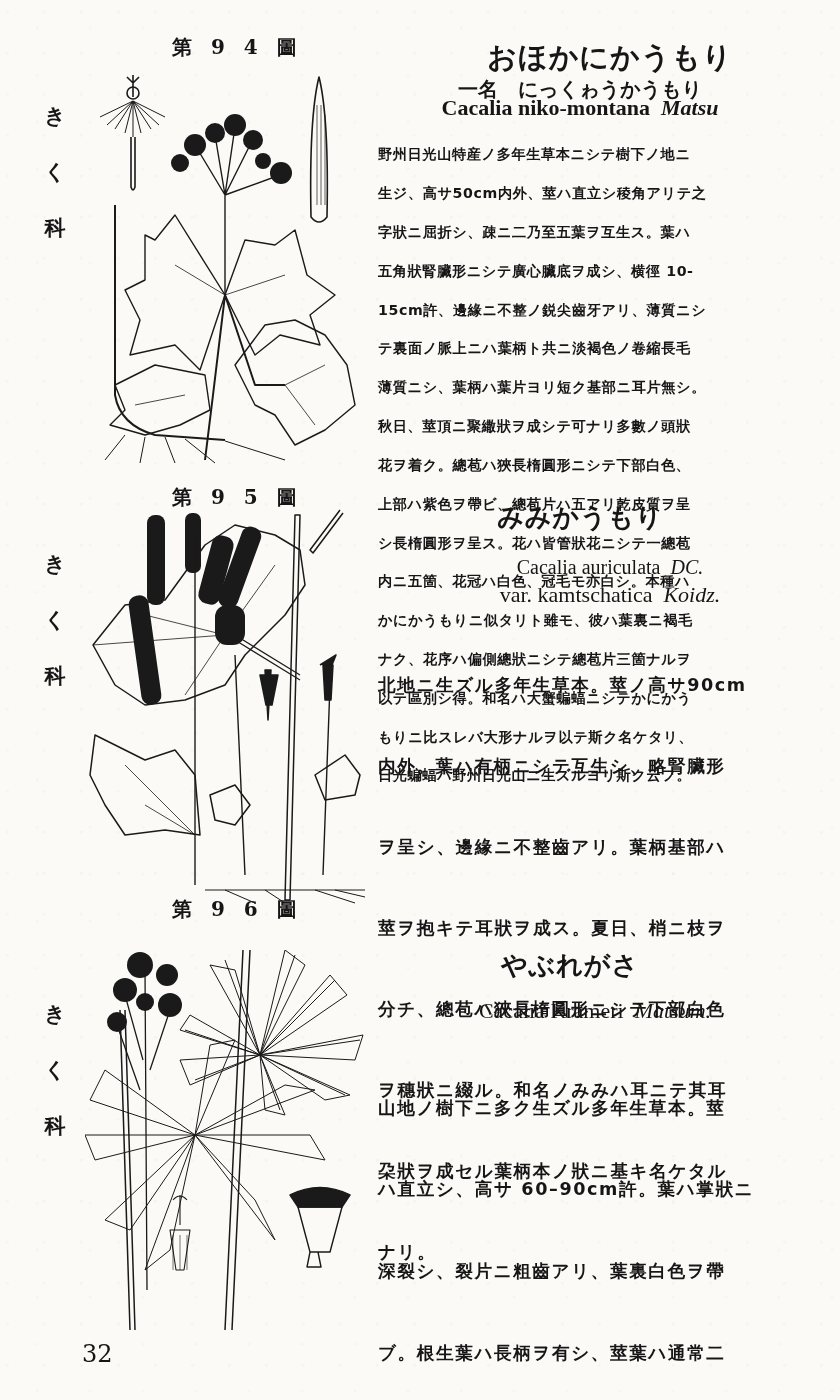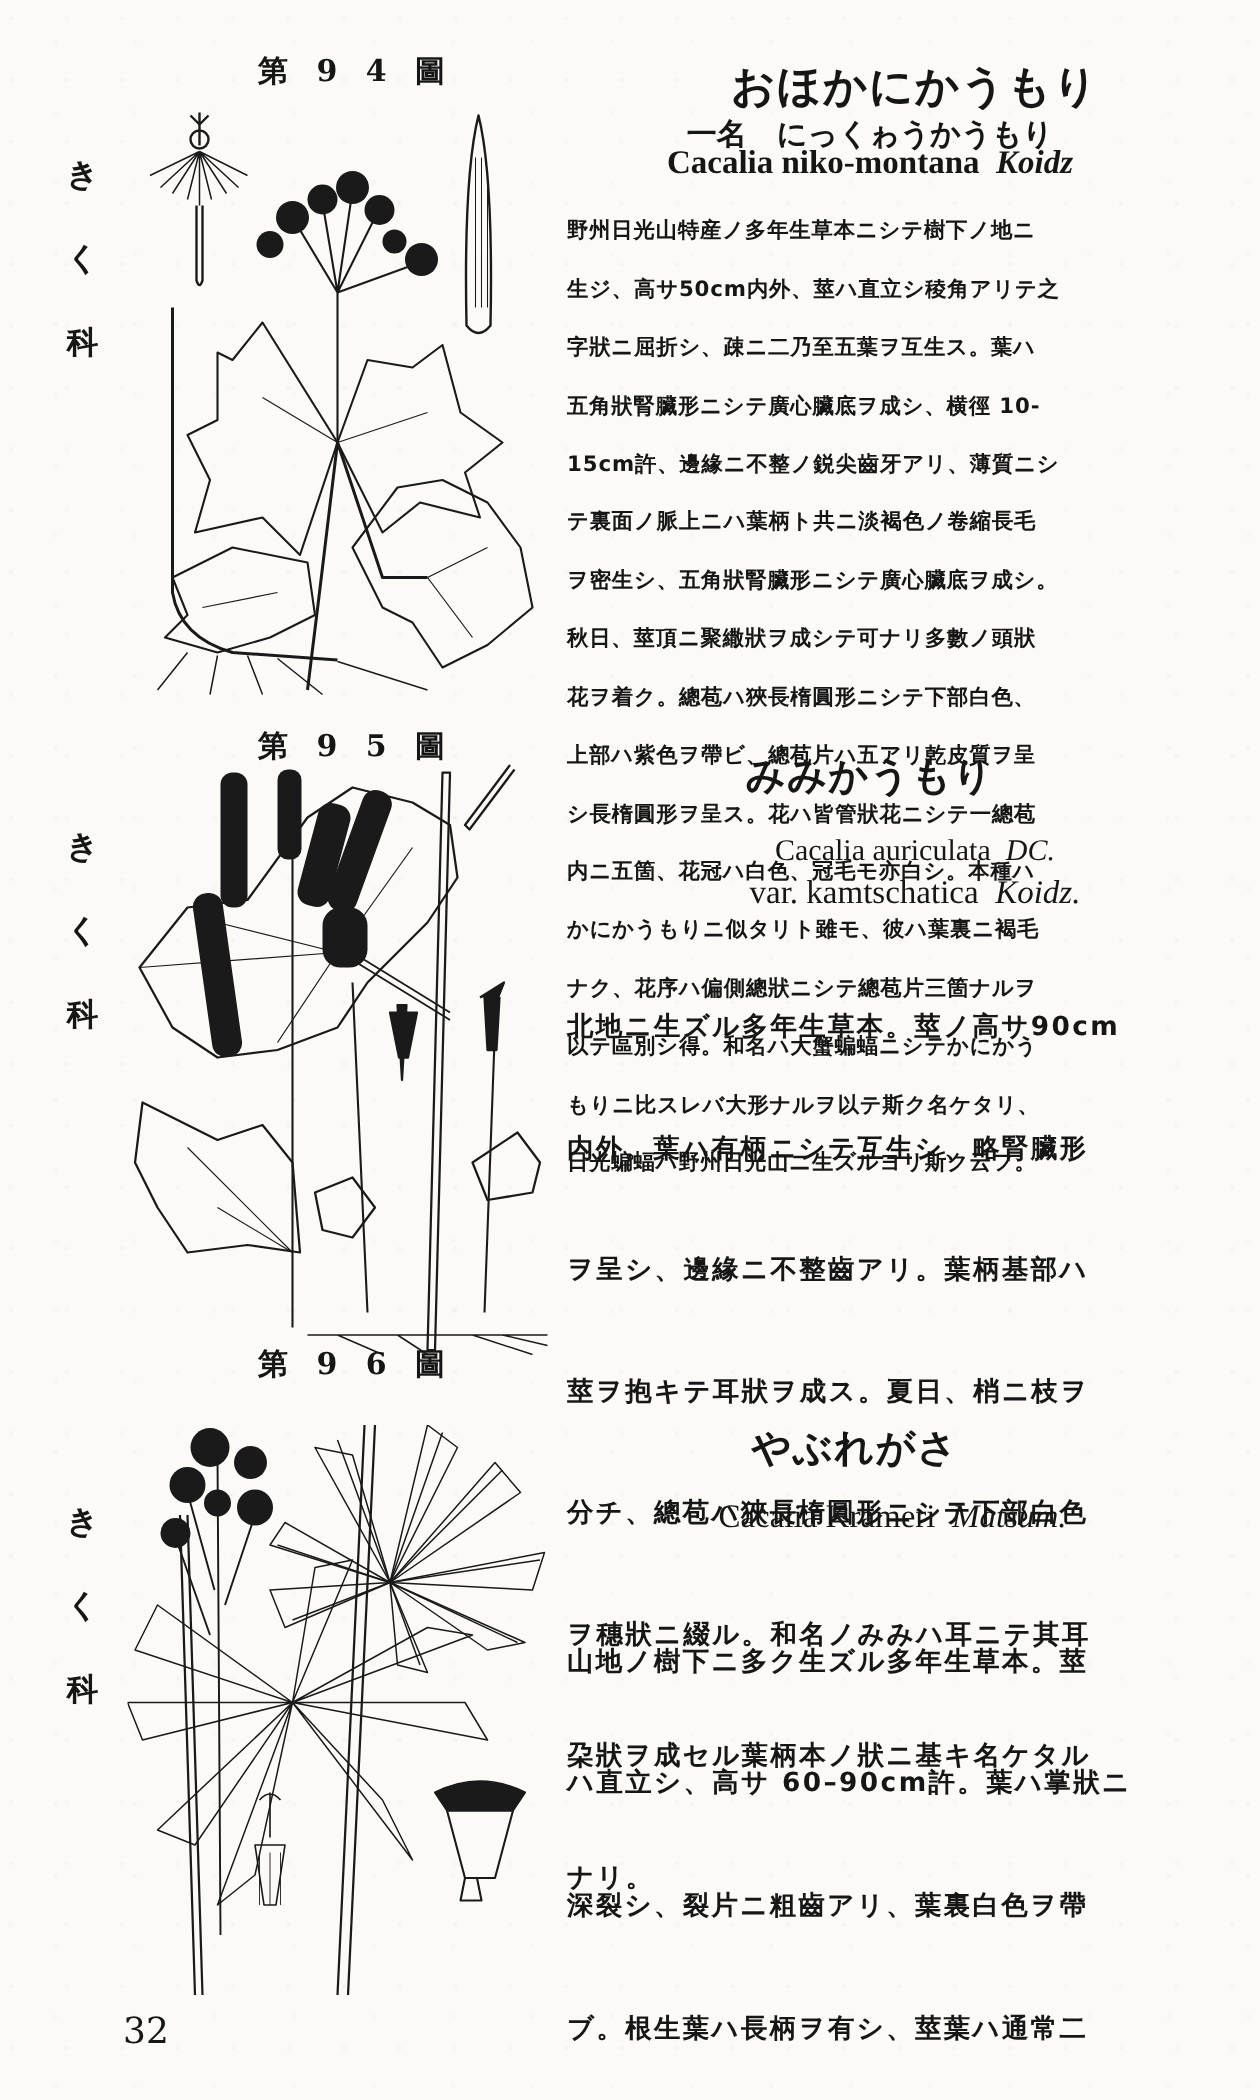--- a/index.html
+++ b/index.html
@@ -106,30 +106,30 @@
       <path d="M140 230 L128 330 L120 395 M140 230 L170 320 L200 320" stroke-width="2"></path>
       <path d="M30 140 L30 330 Q35 360 70 370 L140 375" stroke-width="2"></path>
       <path d="M40 370 L20 395 M60 372 L55 398 M80 372 L90 398 M100 374 L130 398 M140 376 L200 395" stroke-width="1"></path>
     </svg>
   </div>
 
   <div class="title-jp" style="left:470px; top:38px; width:280px; font-size:29px;">おほかにかうもり</div>
   <div class="alias" style="left:430px; top:76px; width:300px;">一名　にっくゎうかうもり</div>
   <div class="sci" style="left:385px; top:95px; width:390px; font-size:22px; font-weight:bold;">
     <span>Cacalia niko-montana</span>&nbsp;
-    <i>Koidz</i>
+    <i>Matsu</i>
   </div>
   <div id="body-94" class="body-text">
     <div>野州日光山特産ノ多年生草本ニシテ樹下ノ地ニ</div>
     <div>生ジ、高サ50cm内外、莖ハ直立シ稜角アリテ之</div>
     <div>字狀ニ屈折シ、疎ニ二乃至五葉ヲ互生ス。葉ハ</div>
     <div>五角狀腎臟形ニシテ廣心臟底ヲ成シ、横徑 10-</div>
     <div>15cm許、邊緣ニ不整ノ鋭尖齒牙アリ、薄質ニシ</div>
     <div>テ裏面ノ脈上ニハ葉柄ト共ニ淡褐色ノ卷縮長毛</div>
-    <div>ヲ密生シ、五角狀腎臟形ニシテ廣心臟底ヲ成シ。</div>
+    <div>薄質ニシ、葉柄ハ葉片ヨリ短ク基部ニ耳片無シ。</div>
     <div>秋日、莖頂ニ聚繖狀ヲ成シテ可ナリ多數ノ頭狀</div>
     <div>花ヲ着ク。總苞ハ狹長楕圓形ニシテ下部白色、</div>
     <div>上部ハ紫色ヲ帶ビ、總苞片ハ五アリ乾皮質ヲ呈</div>
     <div>シ長楕圓形ヲ呈ス。花ハ皆管狀花ニシテ一總苞</div>
     <div>内ニ五箇、花冠ハ白色、冠毛モ亦白シ。本種ハ</div>
     <div>かにかうもりニ似タリト雖モ、彼ハ葉裏ニ褐毛</div>
     <div>ナク、花序ハ偏側總狀ニシテ總苞片三箇ナルヲ</div>
     <div>以テ區別シ得。和名ハ大蟹蝙蝠ニシテかにかう</div>
     <div>もりニ比スレバ大形ナルヲ以テ斯ク名ケタリ、</div>
     <div>日光蝙蝠ハ野州日光山ニ生ズルヨリ斯ク云フ。</div>

